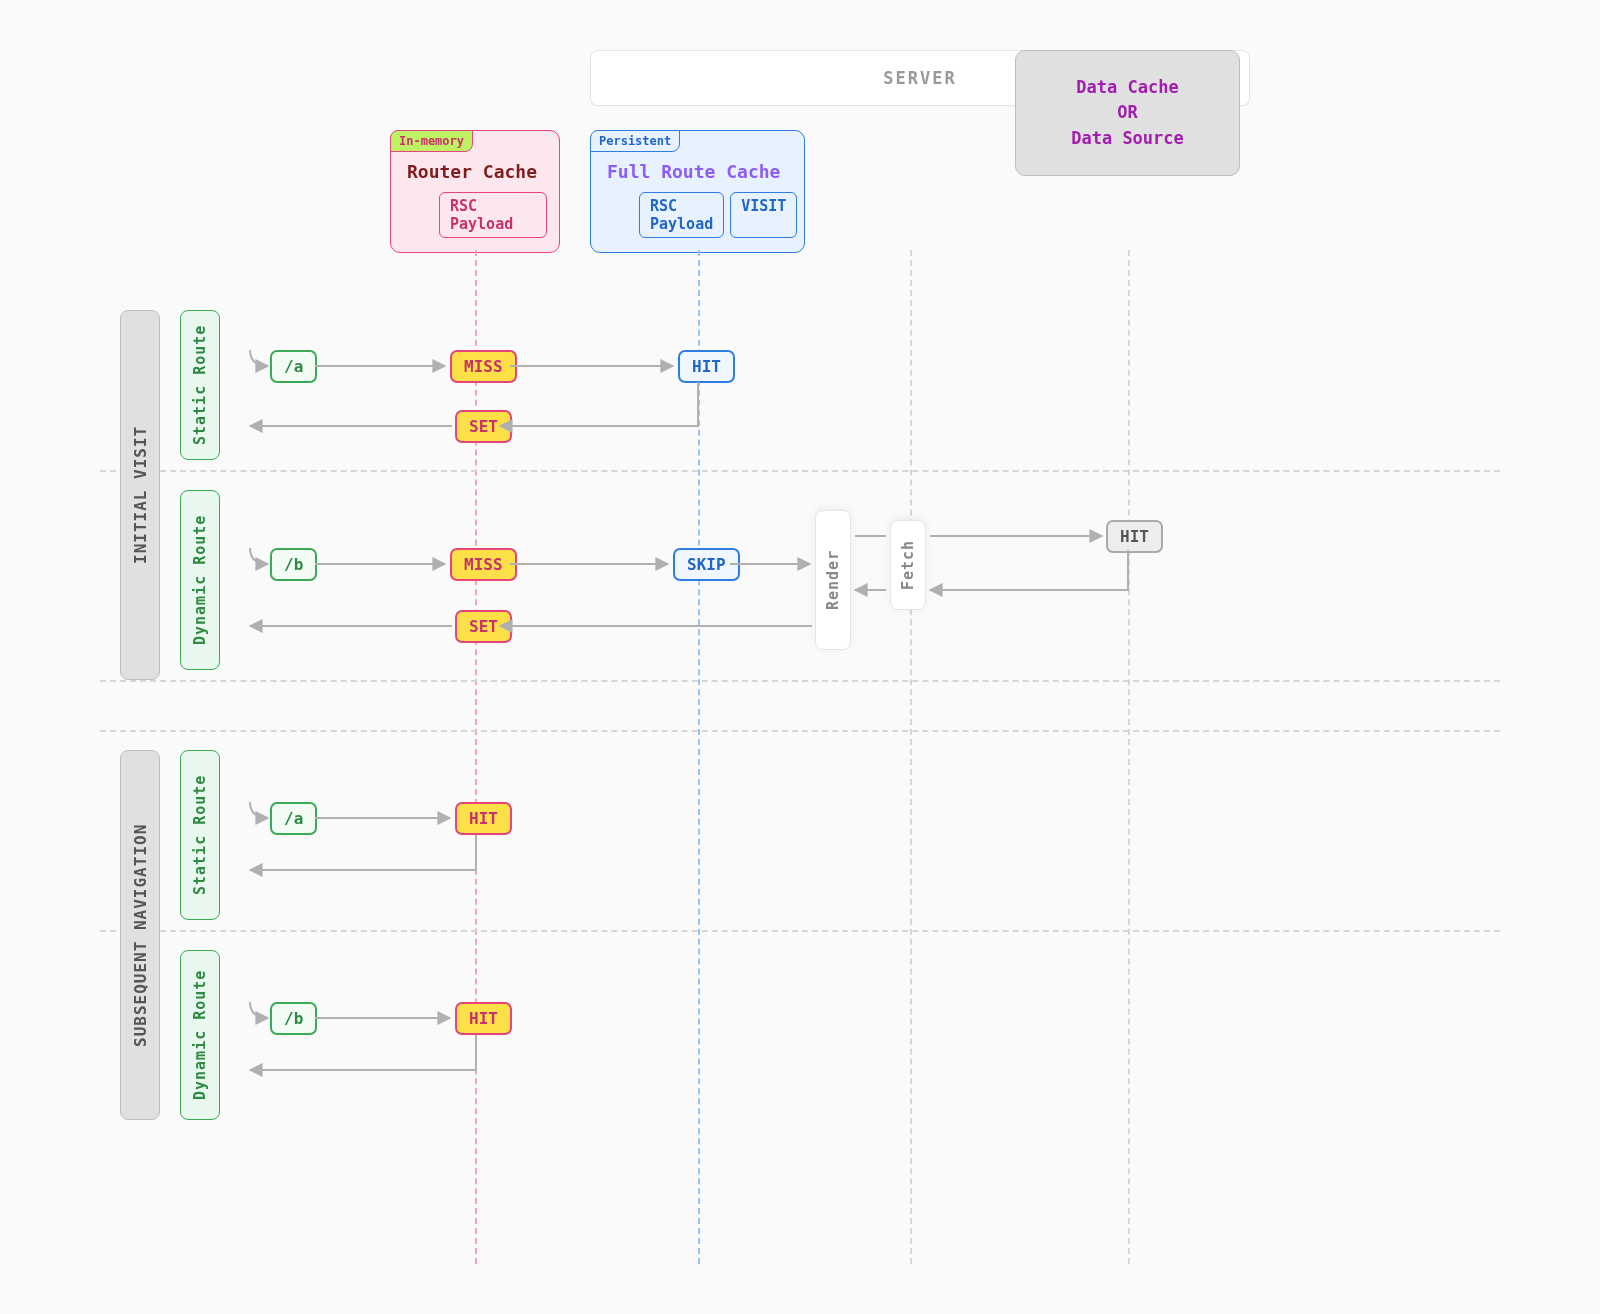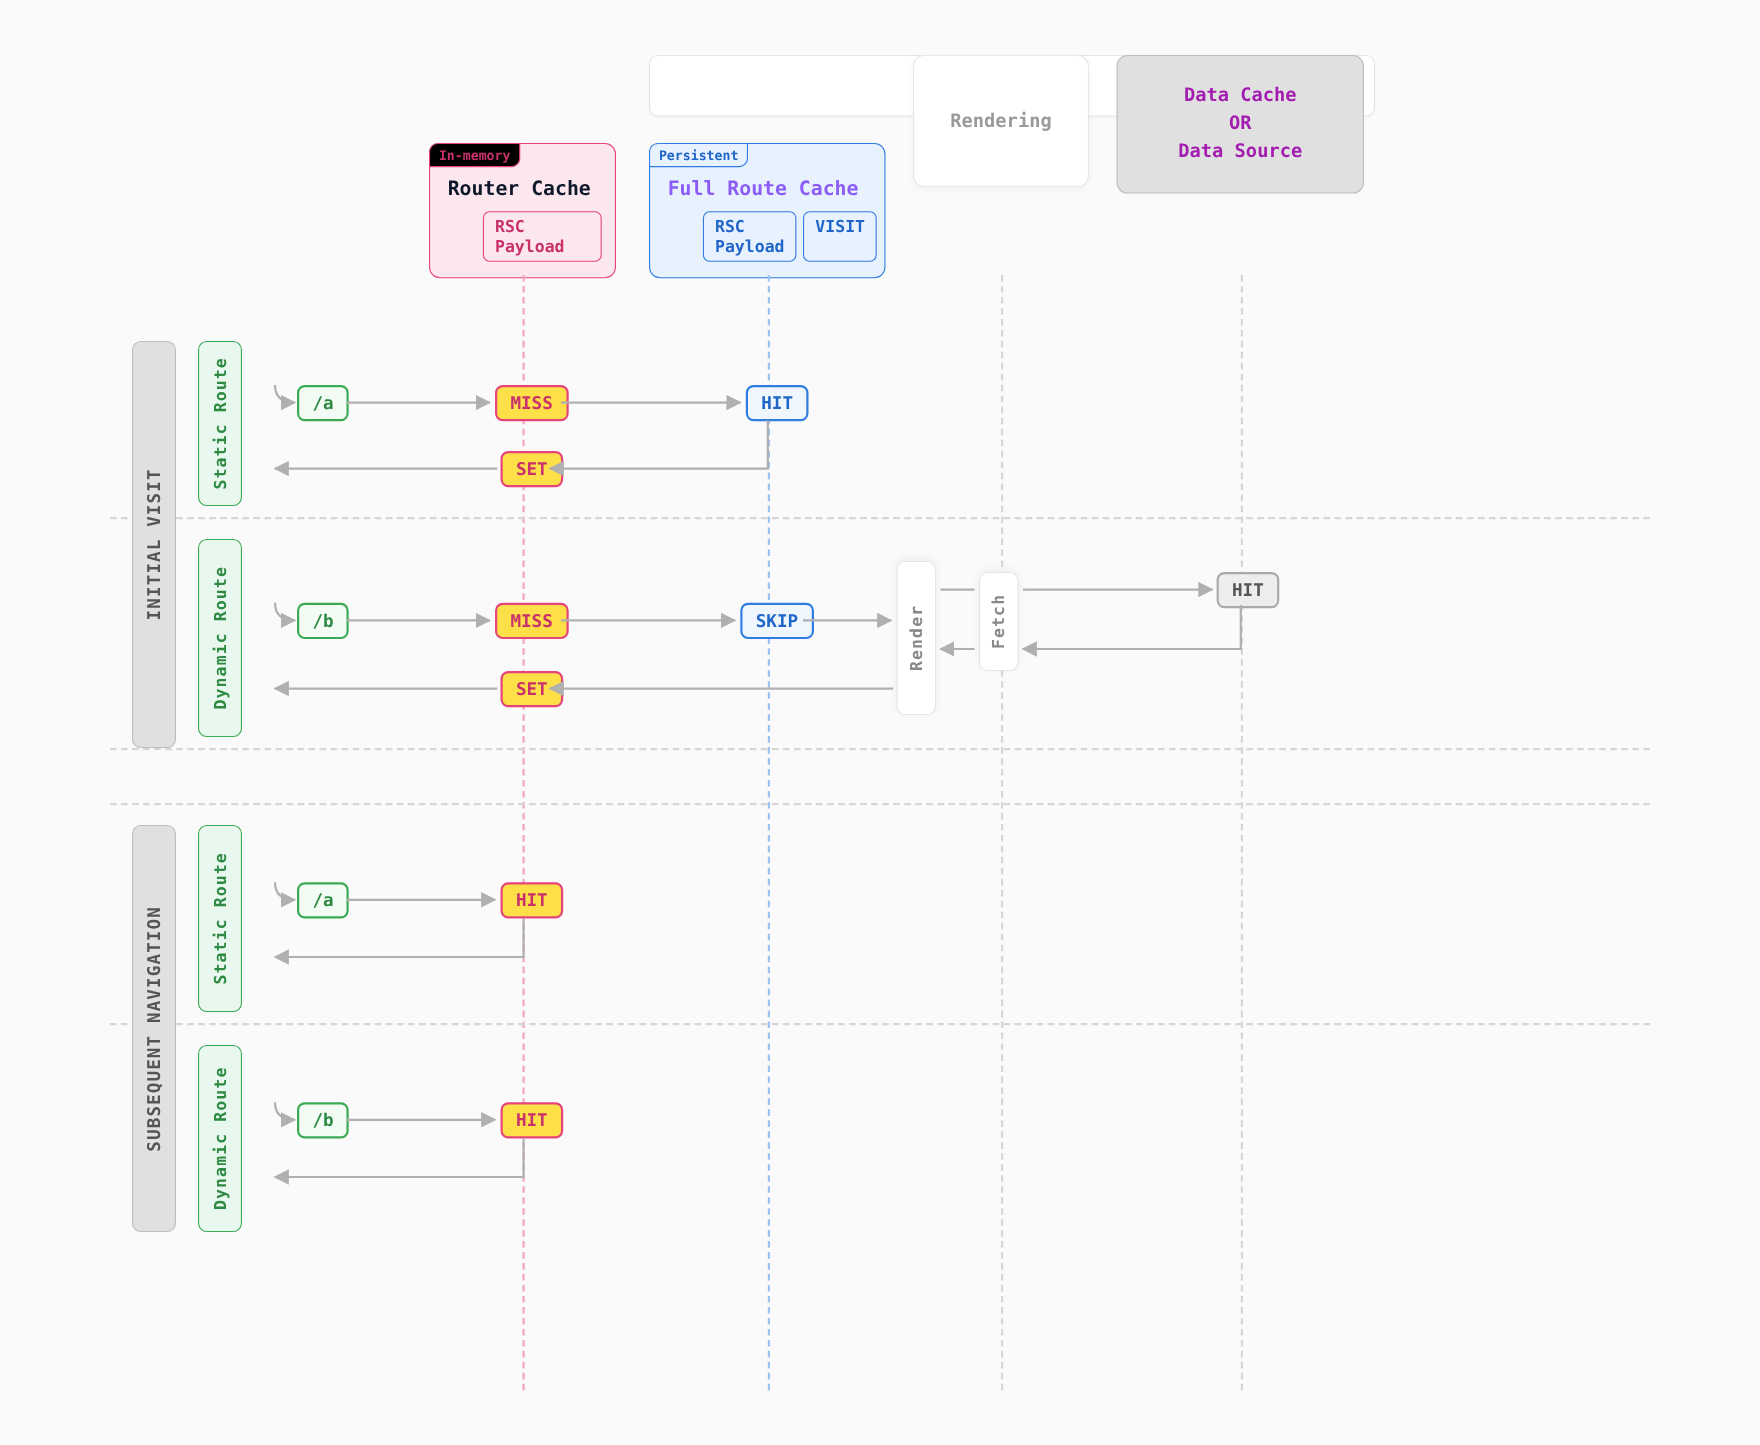--- a/index.html
+++ b/index.html
@@ -46,29 +46,29 @@
     color:#9a9a9a; font-weight:600; font-size:17px;
     box-shadow:0 2px 6px rgba(0,0,0,.04);
   }
   .col-data {
     left:915px; width:225px; height:126px;
     background:#e0e0e0; border:1px solid #bdbdbd; border-radius:10px;
     display:flex; align-items:center; justify-content:center;
     color:#a21caf; font-weight:700; font-size:17px; text-align:center; line-height:1.5;
   }
   .col-title { font-weight:700; font-size:18px; margin-bottom:10px; text-align:left; padding-left:4px; }
-  .col-router .col-title { color:#0f172a; }
+  .col-router .col-title { color:#7f1d1d; }
   .col-fullroute .col-title { color:#8b5cf6; }
 
   .tag {
     position:absolute; top:-1px; left:-1px;
     font-size:12px; padding:3px 8px; border-radius:8px 0 8px 0;
     border:1.5px solid; font-weight:600;
   }
-  .col-router .tag { color:#c9316a; border-color:#e6447a; background:#000000; }
+  .col-router .tag { color:#c9316a; border-color:#e6447a; background:#bef264; }
   .col-fullroute .tag { color:#2066c9; border-color:#2f7de1; background:#e8f1fe; }
 
   .chip {
     display:inline-block; padding:4px 10px; border-radius:6px;
     border:1.5px solid; font-size:15px; font-weight:600;
   }
   .chip.pink { color:#c9316a; border-color:#e6447a; background:#fde7ef; }
   .chip.blue { color:#2066c9; border-color:#2f7de1; background:#e8f1fe; }
   .chiprow { display:flex; gap:6px;padding-left:36px; }
 
@@ -133,21 +133,20 @@
 
   <div class="col-box col-fullroute">
     <div class="tag">Persistent</div>
     <div class="col-title">Full Route Cache</div>
     <div class="chiprow">
       <span class="chip blue">RSC Payload</span>
       <span class="chip blue">VISIT</span>
     </div>
   </div>
 
-  <div class="col-rendering" style="position:absolute;">Rendering</div>
   <div class="col-data" style="position:absolute; white-space:pre-line;">Data Cache
 OR
 Data Source</div>
 
   <div class="vline pink"></div>
   <div class="vline blue"></div>
   <div class="vline gray1"></div>
   <div class="vline gray2"></div>
 
   <div class="hline" style="top:420px;"></div>

